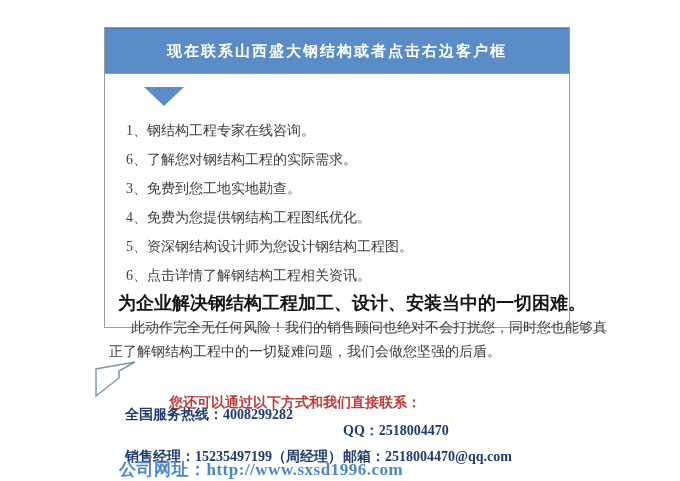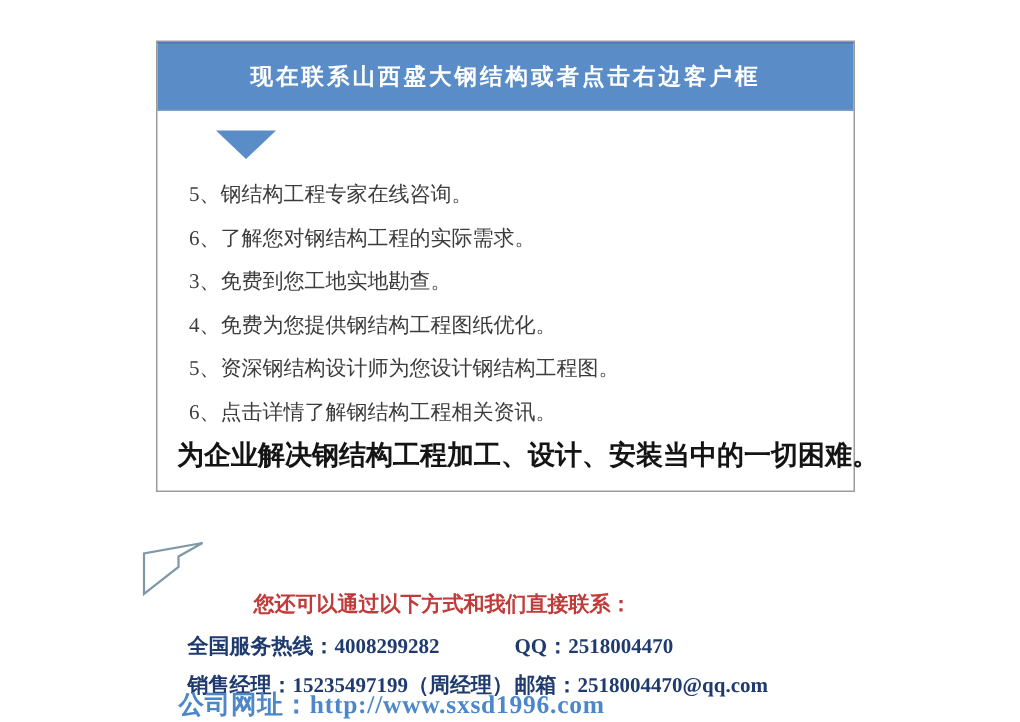--- a/index.html
+++ b/index.html
@@ -66,21 +66,21 @@
     position: absolute; left: 125px; top: 394px;
     color: #c13b3b; font-weight: bold; font-size: 14px;
     white-space: nowrap;
     margin-left: 44px;
   }
   .c-navy {
     position: absolute;
     color: #1e3a6e; font-weight: bold; font-size: 14px;
     white-space: nowrap;
   }
-  .pos-hotline { left: 125px; top: 422px; }
+  .pos-hotline { left: 125px; top: 406px; }
   .pos-qq      { left: 343px; top: 422px; }
   .pos-manager { left: 125px; top: 448px; }
   .pos-email   { left: 343px; top: 448px; }
   .website {
     position: absolute; left: 119px; top: 458px;
     font-family: Liberation Serif, serif;
     font-weight: bold; font-size: 17px;
     color: #4b87c9;
     white-space: nowrap;
     text-decoration: none;
@@ -93,30 +93,34 @@
 <div class="page">
 
   <div class="main-box">
     <div class="banner">
       <span>现在联系山西盛大钢结构或者点击右边客户框</span>
     </div>
 
     <div class="down-arrow"></div>
 
     <ul class="steps">
-      <li>5、钢结构工程专家在线咨询。</li>
+      <li>1、钢结构工程专家在线咨询。</li>
       <li>6、了解您对钢结构工程的实际需求。</li>
       <li>3、免费到您工地实地勘查。</li>
       <li>4、免费为您提供钢结构工程图纸优化。</li>
       <li>5、资深钢结构设计师为您设计钢结构工程图。</li>
       <li>6、点击详情了解钢结构工程相关资讯。</li>
     </ul>
 
     <div class="headline">为企业解决钢结构工程加工、设计、安装当中的一切困难。</div>
 
+    <div class="body-para">
+      <div class="line indented">此动作完全无任何风险！我们的销售顾问也绝对不会打扰您，同时您也能够真</div>
+      <div class="line">正了解钢结构工程中的一切疑难问题，我们会做您坚强的后盾。</div>
+    </div>
   </div>
 
   <svg class="flag-icon" width="44" height="40" viewBox="0 0 44 40">
     <path d="M2 36 L2 9 L41 2 L25 11 L25 18 Z" fill="#ffffff" stroke="#7f99a8" stroke-width="1.5" stroke-linejoin="miter"></path>
   </svg>
 
   <div class="contact-intro">您还可以通过以下方式和我们直接联系：</div>
 
   <div class="c-navy pos-hotline">
     <span>全国服务热线：</span><span>4008299282</span>

